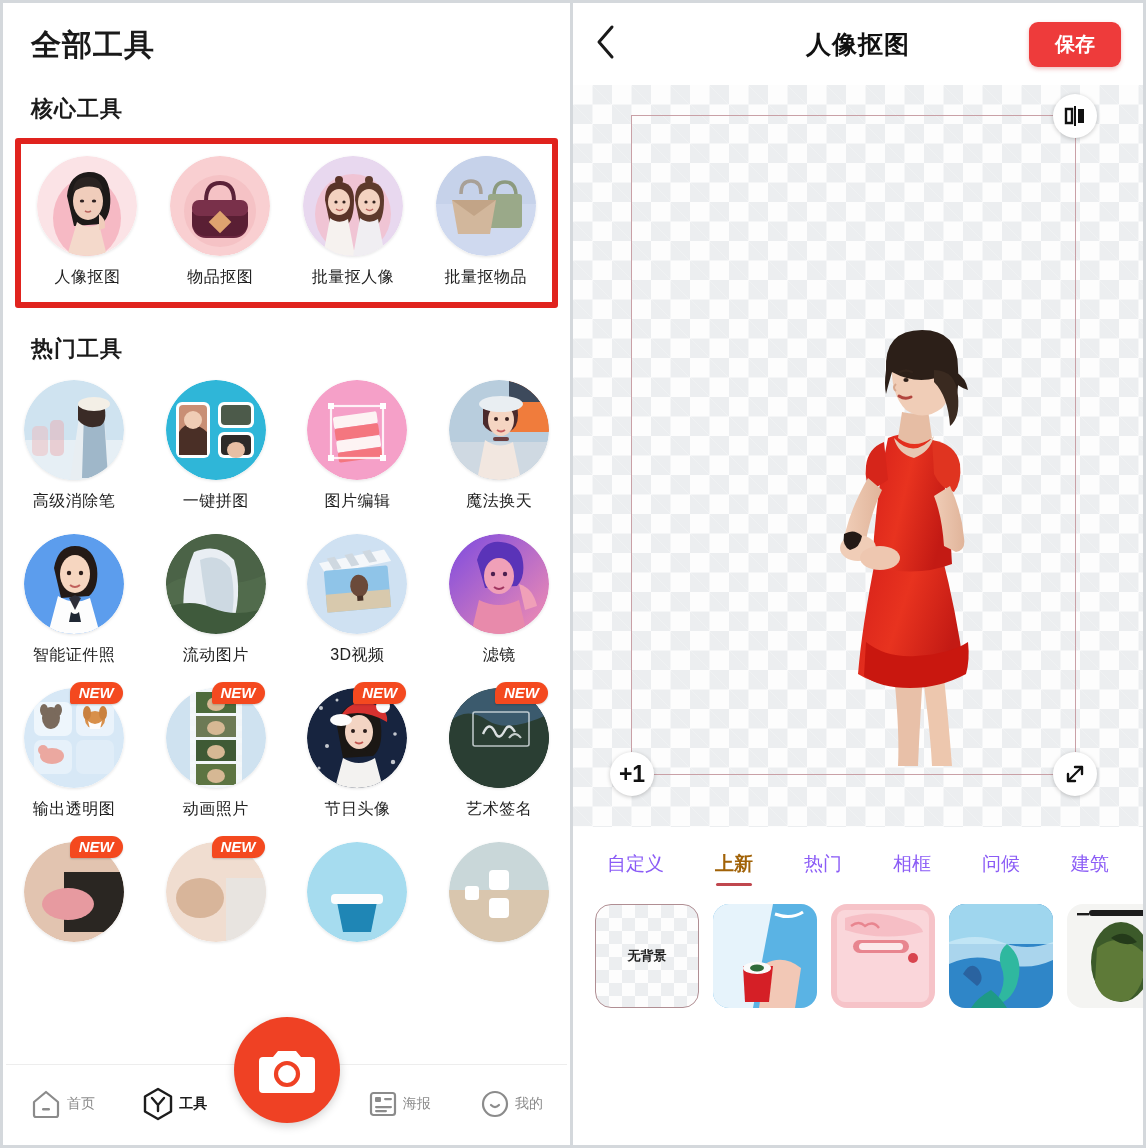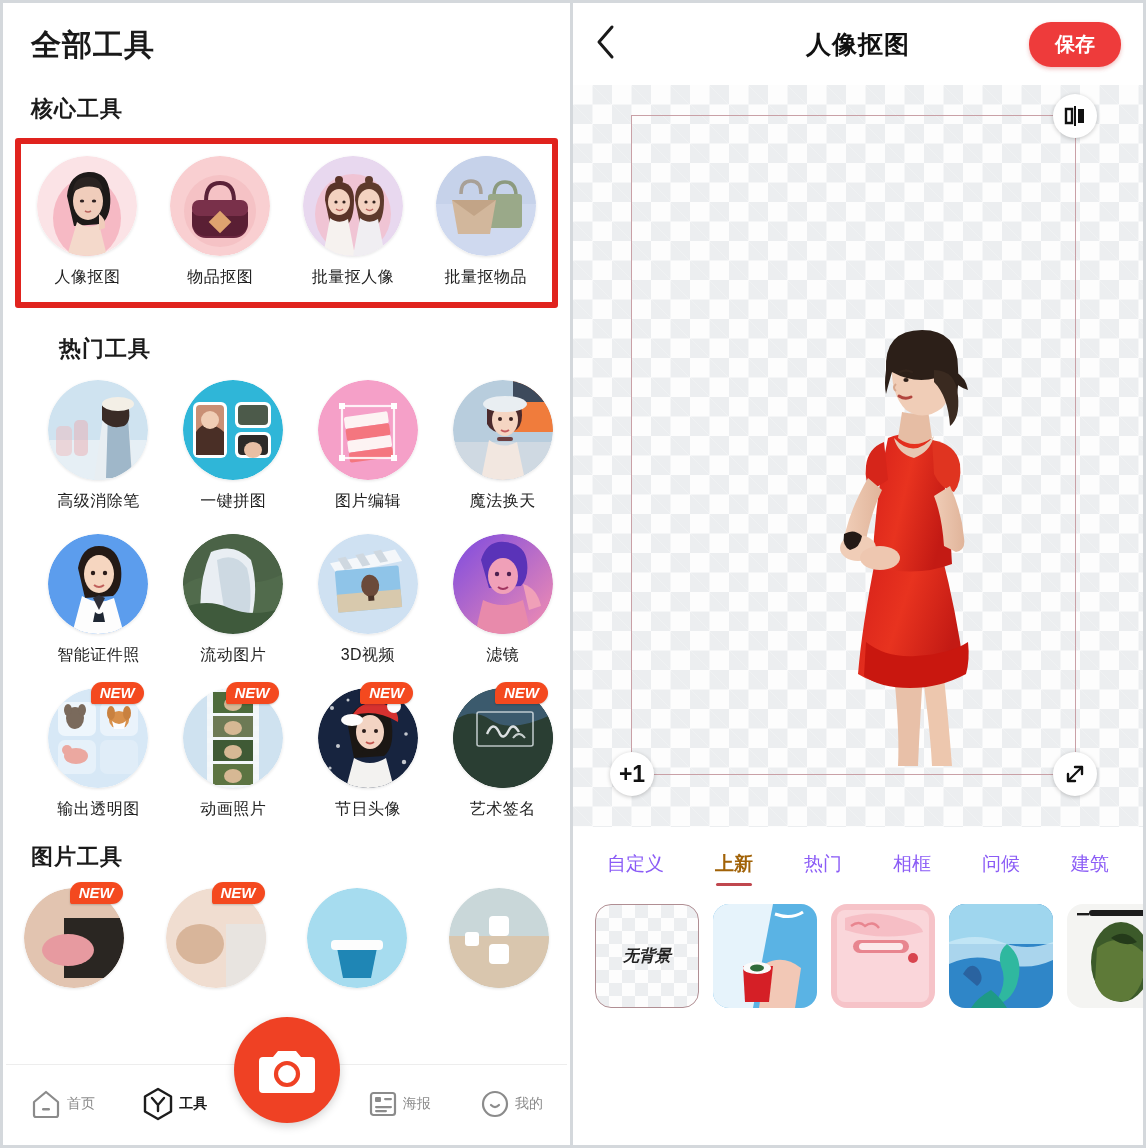--- a/index.html
+++ b/index.html
@@ -51,21 +51,21 @@
     font-size: 16px; color: #222; letter-spacing: .5px;
     white-space: nowrap;
   }
   .badge-new {
     position: absolute; top: -6px; right: 22px; z-index: 4;
     background: #f4491f; color: #fff;
     font-size: 15px; font-weight: bold; font-style: italic;
     padding: 2px 9px 3px 9px; border-radius: 13px 13px 13px 3px;
     box-shadow: 0 1px 2px rgba(0,0,0,.18);
   }
-  .hot-section { margin-top: 26px; padding-left: 28px; }
+  .hot-section { margin-top: 26px; }
   .grid-rows { margin-top: 16px; }
   .grid-rows .tool-row { margin-bottom: 22px; }
   .img-section { margin-top: 10px; }
 
   
   .bottom-nav {
     position: absolute; left: 3px; right: 3px; bottom: 3px; height: 78px;
     background: #fff;
     border-top: 1px solid #ededed;
     display: flex; align-items: center;
@@ -104,21 +104,21 @@
   .back-arrow { width: 34px; font-size: 34px; color: #1a1a1a; line-height: 1; cursor: pointer; }
   .rp-title {
     position: absolute; left: 0; right: 0; text-align: center;
     font-size: 25px; font-weight: bold; color: #111; letter-spacing: 1px;
     pointer-events: none;
   }
   .save-btn {
     margin-left: auto; z-index: 2;
     background: #ee3b3b; color: #fff;
     font-size: 20px; font-weight: bold;
-    padding: 9px 26px; border-radius: 22px;
+    padding: 9px 26px; border-radius: 9px;
     box-shadow: 0 2px 4px rgba(200,40,40,.30);
   }
 
   .canvas {
     position: relative;
     height: 742px; flex: 0 0 742px;
     background-color: #fdfdfd;
     background-image:
       linear-gradient(45deg, #eceef0 25%, transparent 25%, transparent 75%, #eceef0 75%),
       linear-gradient(45deg, #eceef0 25%, transparent 25%, transparent 75%, #eceef0 75%);
@@ -180,21 +180,21 @@
   .thumb.none {
     border: 1.5px solid #b08e93;
     background-color: #fdfdfd;
     background-image:
       linear-gradient(45deg, #eceef0 25%, transparent 25%, transparent 75%, #eceef0 75%),
       linear-gradient(45deg, #eceef0 25%, transparent 25%, transparent 75%, #eceef0 75%);
     background-size: 26px 26px;
     background-position: 0 0, 13px 13px;
     display: flex; align-items: center; justify-content: center;
   }
-  .thumb.none span { font-size: 16px; color: #222; font-weight: bold; font-style: italic; }
+  .thumb.none span { font-size: 13px; color: #222; font-weight: bold; }
   .rp-bottom-pad { flex: 1 1 auto; background: #fff; }
 </style>
 </head>
 <body>
 
 <div class="screen">
 
   <div class="left-panel">
 
     <div class="page-title">全部工具</div>
@@ -657,21 +657,20 @@
                 </svg>
             </div>
             <div class="tool-label">艺术签名</div>
           </div>
         </div>
 
       </div>
     </div>
 
     <div class="img-section">
-      <div class="section-title">图片工具</div>
       <div class="tool-row" style="margin-top:16px;">
         <div class="tool-cell">
           <div class="badge-new">NEW</div>
           <div class="tool-circle">
             <svg viewBox="0 0 100 100" width="100" height="100">
                 <defs>
                   <clipPath id="i1">
                     <circle cx="50" cy="50" r="50"></circle>
                   </clipPath>
                 </defs>

